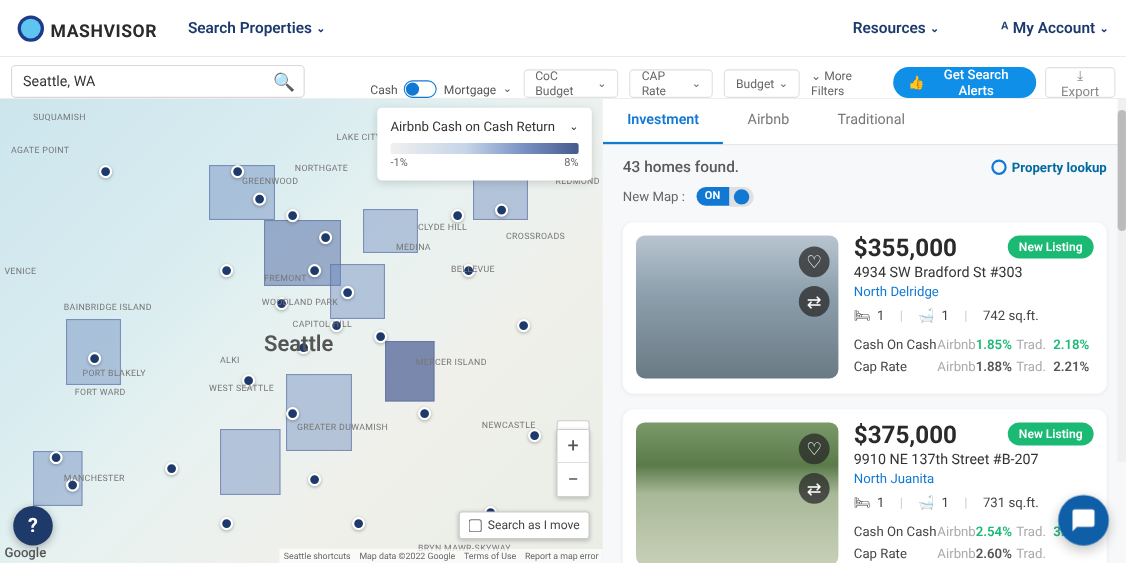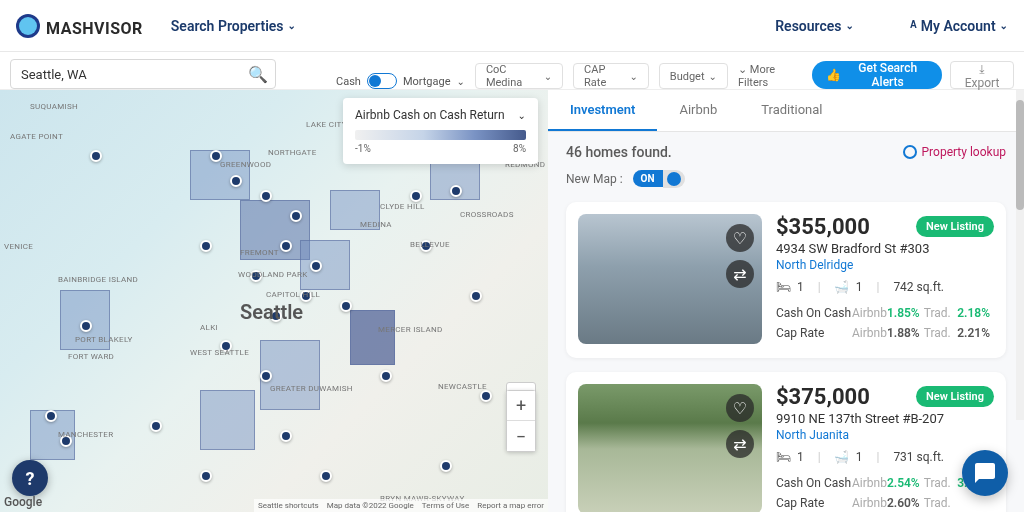--- a/index.html
+++ b/index.html
@@ -42,36 +42,36 @@
 .google-logo{position:absolute;bottom:3px;left:4px;font-size:12px;color:#555;font-weight:500}
 .help-fab{position:absolute;bottom:16px;left:12px;width:36px;height:36px;background:#1e3a6b;color:#fff;border-radius:50%;display:flex;align-items:center;justify-content:center;font-size:18px;font-weight:700;box-shadow:0 2px 8px rgba(0,0,0,.3);cursor:pointer}
 .building-icon{position:absolute;bottom:100px;right:12px;width:30px;height:30px;background:#fff;border:1px solid #ccc;border-radius:3px;display:flex;align-items:center;justify-content:center;color:#1178d4;cursor:pointer}
 .panel{flex:1;background:#f7f8fa;overflow-y:auto}
 .tabs{display:flex;background:#fff;border-bottom:1px solid #e5e5e5}
 .tab{padding:12px 22px;font-size:13px;color:#777;cursor:pointer;border-bottom:2px solid transparent}
 .tab.active{color:#1178d4;border-bottom-color:#1178d4;font-weight:600}
 .sort{margin-left:auto;padding:12px 18px;font-size:12px;color:#1178d4;cursor:pointer}
 .panel-head{display:flex;justify-content:space-between;align-items:center;padding:12px 18px 6px}
 .found{font-size:14px;color:#5a5a5a;font-weight:500}
-.plookup{font-size:12px;color:#be185d;font-weight:400;display:flex;align-items:flex-end;gap:5px}
+.plookup{font-size:12px;color:#0369a1;font-weight:700;display:flex;align-items:flex-end;gap:5px}
 .plookup::before{content:"";width:10px;height:10px;border:2px solid #1178d4;border-radius:50%}
 .newmap-row{padding:4px 18px 14px;display:flex;align-items:center;gap:10px;font-size:12px;color:#666}
 .on-toggle{display:inline-flex;align-items:flex-start;gap:0}
 .on-pill{background:#1178d4;color:#fff;font-size:10px;font-weight:700;padding:3px 8px;border-radius:10px 0 0 10px}
 .on-sw{width:22px;height:18px;background:#e0e0e0;border-radius:0 10px 10px 0;position:relative}
 .on-sw::after{content:"";position:absolute;width:14px;height:14px;background:#1178d4;border-radius:50%;top:2px;left:4px}
 .card{background:#fff;margin:0 18px 14px;border-radius:10px;padding:12px;display:flex;gap:14px;box-shadow:0 1px 4px rgba(0,0,0,.06)}
 .card-img{width:184px;height:130px;border-radius:8px;position:relative;flex-shrink:0;overflow:hidden}
 .img1{background:linear-gradient(180deg,#b8c5d0 0%,#8ea0ad 40%,#6a7a85 100%)}
 .img2{background:linear-gradient(180deg,#7a9a6a 0%,#5a7a4a 30%,#a8b898 50%,#c8d0b8 100%)}
 .img-fab{position:absolute;right:8px;width:28px;height:28px;background:rgba(40,40,40,.75);border-radius:50%;display:flex;align-items:center;justify-content:center;color:#fff;cursor:pointer}
 .heart{top:10px}
 .compare{top:46px}
 .card-body{flex:1;min-width:0}
-.card-top{display:flex;justify-content:space-between;align-items:center}
+.card-top{display:flex;justify-content:space-between;align-items:flex-start}
 .price{font-size:22px;font-weight:700;color:#2a2a2a}
 .badge{background:#1aba74;color:#fff;font-size:11px;font-weight:600;padding:4px 10px;border-radius:12px}
 .address{font-size:13px;color:#333;margin-top:2px}
 .hood{font-size:12px;color:#1178d4;margin-top:2px}
 .stats{display:flex;gap:14px;margin-top:8px;font-size:12px;color:#444;align-items:center}
 .stat{display:flex;align-items:center;gap:5px}
 .stat svg,.stat .ic{width:16px;height:14px;fill:#555}
 .metrics{margin-top:12px;font-size:12px}
 .metric-row{display:flex;align-items:center;margin-bottom:6px}
 .metric-label{width:95px;color:#444}
@@ -115,21 +115,21 @@
     <span class="sicon">🔍</span>
   </div>
   <div class="filter-gap"></div>
   <div class="cash-toggle">
     <span>Cash</span>
     <span class="toggle-sw"></span>
     <span>Mortgage</span>
       <span class="chev">⌄</span>
   </div>
   <div class="pill">
-      <span>CoC Medina</span>
+      <span>CoC Budget</span>
       <span class="chev">⌄</span>
     </div>
   <div class="pill">
       <span>CAP Rate</span>
       <span class="chev">⌄</span>
     </div>
   <div class="pill">
       <span>Budget</span>
       <span class="chev">⌄</span>
     </div>
@@ -221,38 +221,42 @@
           <span>-1%</span>
           <span>8%</span>
         </div>
     </div>
 
     <div class="building-icon">🏢</div>
     <div class="zoom-ctrl">
       <button>+</button>
       <button>−</button>
     </div>
+    <div class="sim-ctrl">
+      <input type="checkbox" style="">
+      <span>Search as I move</span>
+    </div>
     <div class="help-fab">?</div>
     <div class="google-logo">Google</div>
     <div class="map-footer">
       <span>Seattle shortcuts</span>
       <span>Map data ©2022 Google</span>
       <span>Terms of Use</span>
       <span>Report a map error</span>
     </div>
   </div>
 
   <div class="panel">
     <div class="tabs">
       <div class="tab active">Investment</div>
       <div class="tab">Airbnb</div>
       <div class="tab">Traditional</div>
     </div>
     <div class="panel-head">
-      <div class="found">46 homes found.</div>
+      <div class="found">43 homes found.</div>
       <div class="plookup">
           <span>Property lookup</span>
         </div>
     </div>
     <div class="newmap-row">
       <span>New Map :</span>
       <span class="on-toggle">
         <span class="on-pill">ON</span>
         <span class="on-sw"></span>
       </span>

